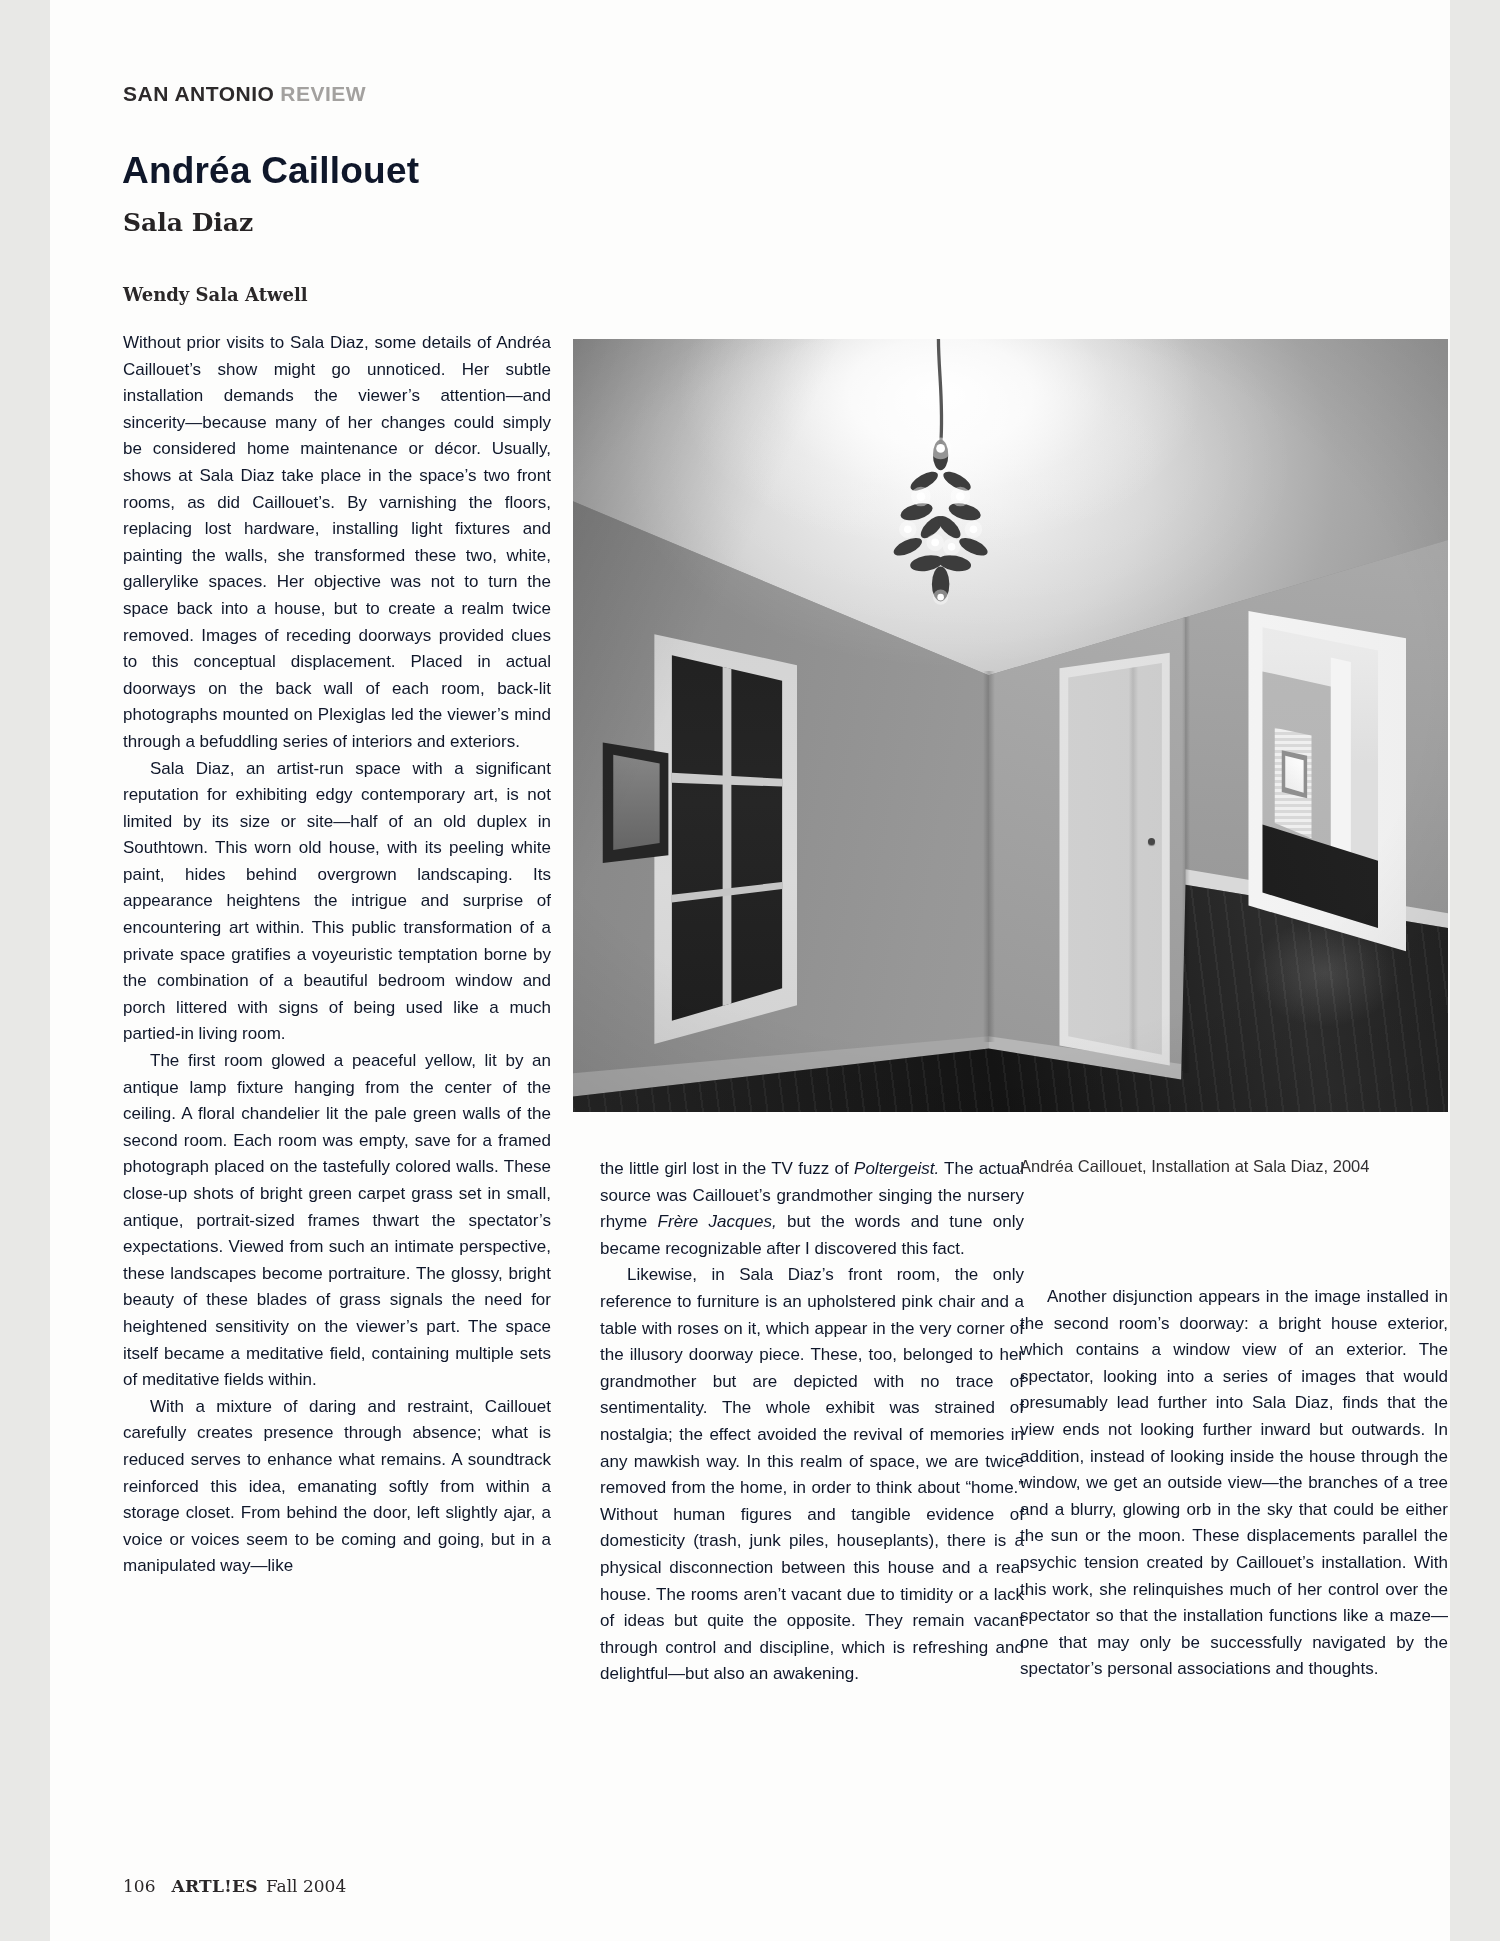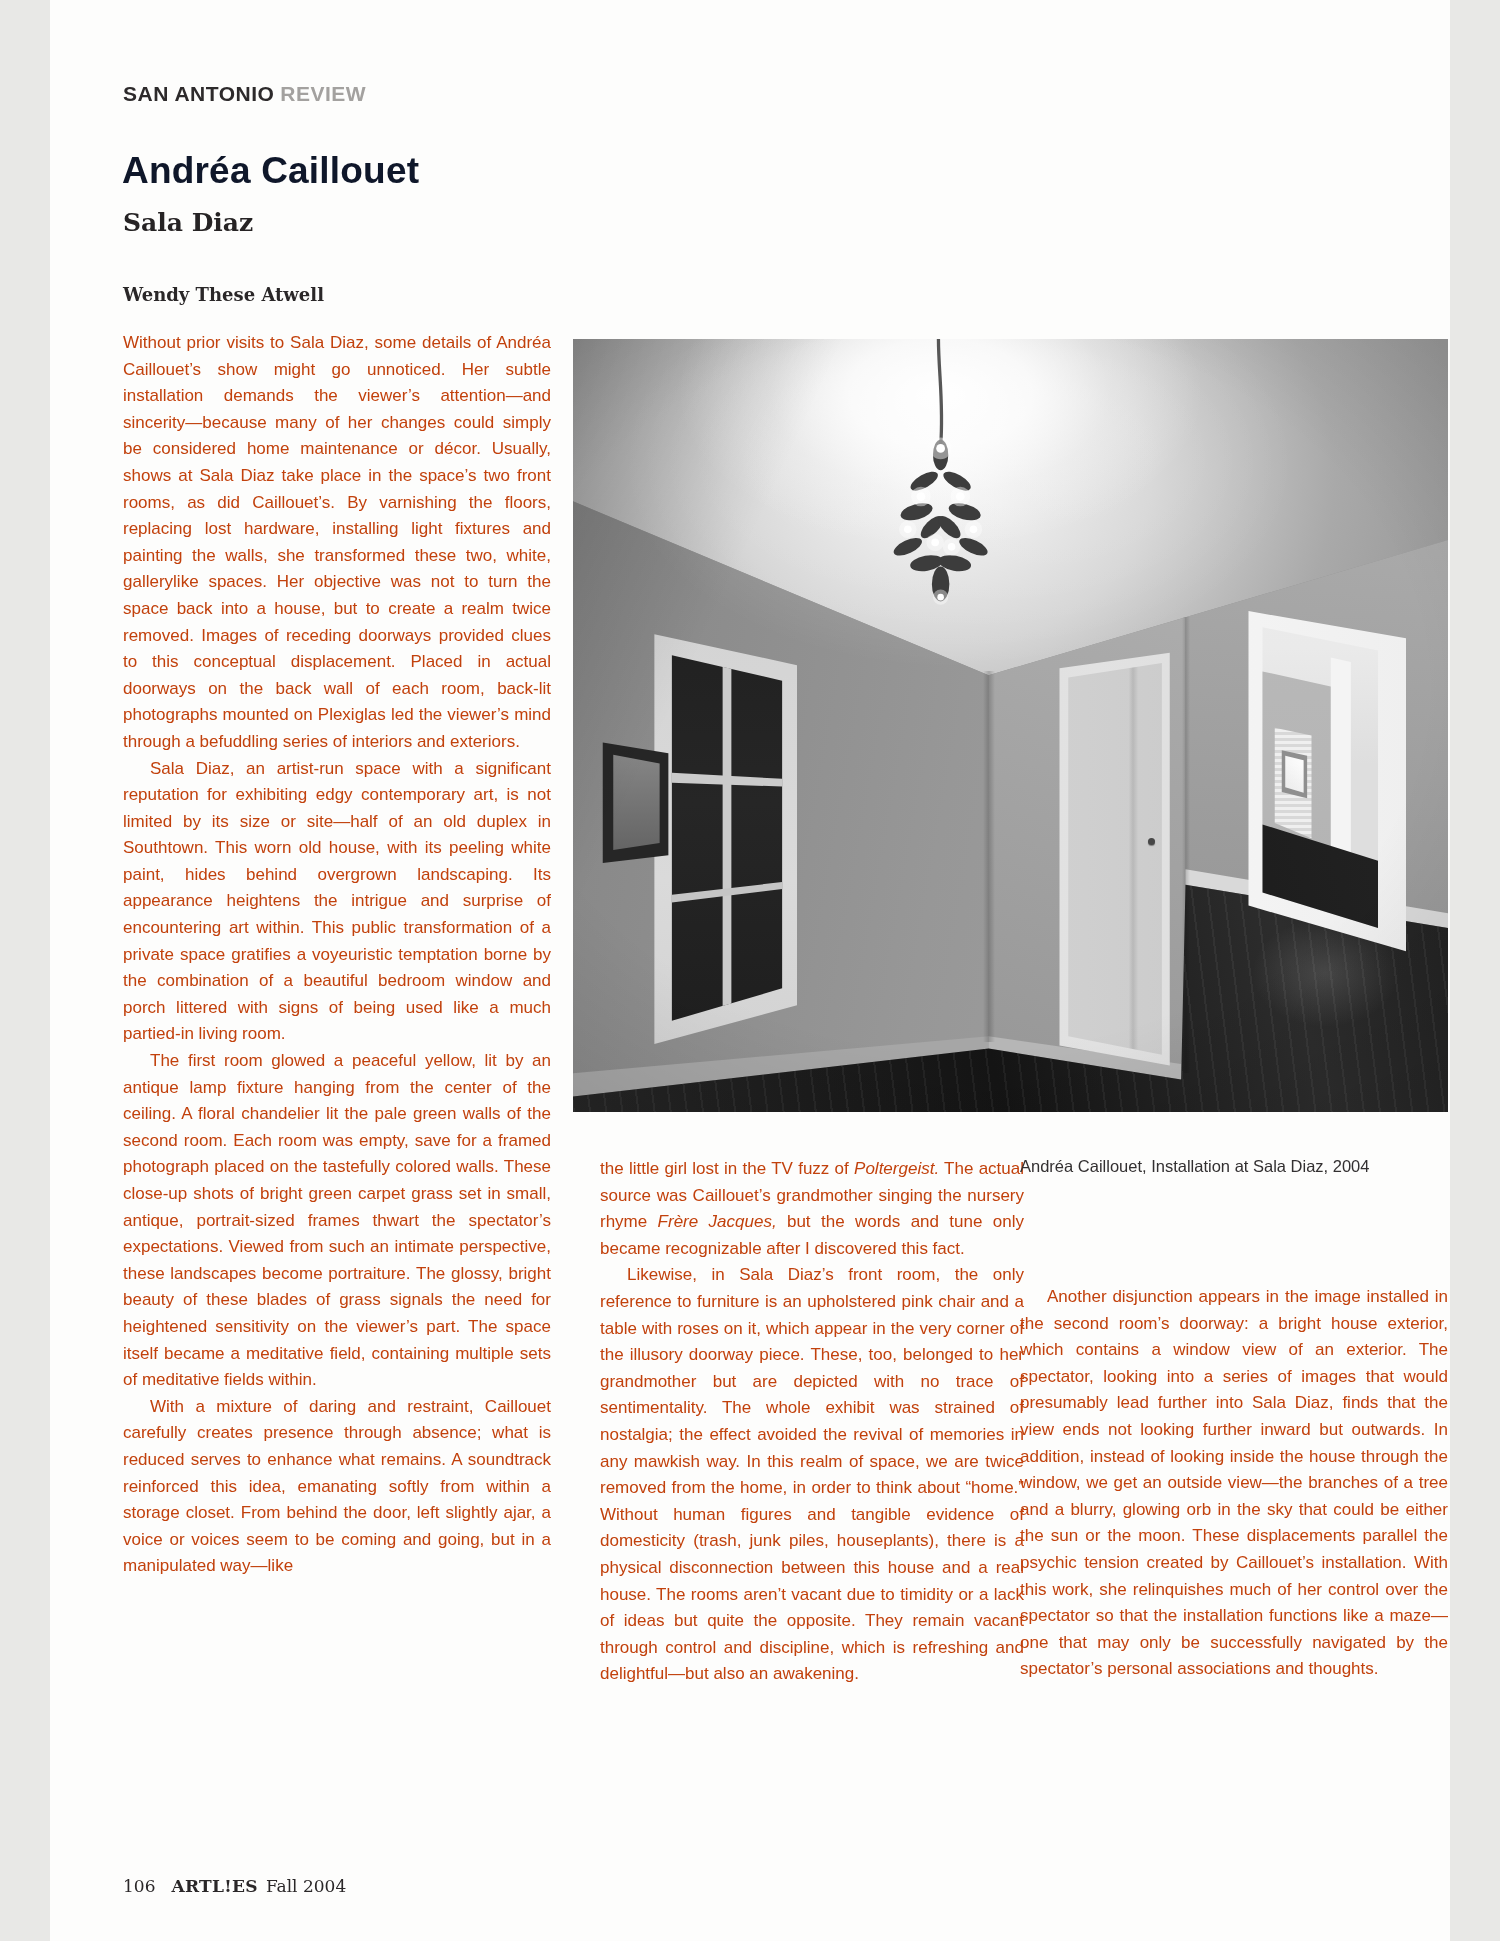--- a/index.html
+++ b/index.html
@@ -12,21 +12,21 @@
   .masthead{position:absolute;left:73px;top:82px;font-size:21px;font-weight:600;letter-spacing:.5px;}
   .masthead .sec{color:#2d2a2b;}
   .masthead .suf{color:#a3a19f;font-weight:600;margin-left:6px;}
   .title{position:absolute;left:72px;top:150px;font-family:Liberation Sans, sans-serif;
          font-size:37px;font-weight:600;color:#0f172a;letter-spacing:.2px;}
   .venue{position:absolute;left:73px;top:208px;font-family:"DejaVu Serif","Liberation Serif",serif;
          font-size:25px;font-weight:700;color:#262324;}
   .byline{position:absolute;left:73px;top:284px;font-family:"DejaVu Serif","Liberation Serif",serif;
           font-size:18px;font-weight:700;color:#2a2728;}
   
-  .col{position:absolute;font-size:17px;line-height:26.6px;color:#c2410c;text-align:justify;}
+  .col{position:absolute;font-size:17px;line-height:26.6px;color:#0f172a;text-align:justify;}
   .col p{margin:0;}
   .col p.ind{text-indent:27px;}
   .it{font-style:italic;}
   .col-left{left:73px;top:330px;width:428px;}
   .col-mid{left:550px;top:1156px;width:424px;}
   .col-right{left:970px;top:1284px;width:428px;}
   .caption{position:absolute;left:970px;top:1152px;width:440px;font-size:16.5px;font-weight:400;
            line-height:28px;color:#333031;white-space:nowrap;}
   
   .footer{position:absolute;left:73px;top:1876px;font-family:"DejaVu Serif","Liberation Serif",serif;
@@ -111,21 +111,21 @@
 <body>
 
 <div class="page">
 
   <div class="masthead">
     <span class="sec">SAN ANTONIO</span><span class="suf">REVIEW</span>
   </div>
 
   <div class="title">Andréa Caillouet</div>
   <div class="venue">Sala Diaz</div>
-  <div class="byline">Wendy These Atwell</div>
+  <div class="byline">Wendy Sala Atwell</div>
 
   <div class="photo" title="Black-and-white installation view of an empty room: floral chandelier glowing at the ceiling, tall six-pane window and small dark picture frame on the left wall, closed white door and brightly lit open doorway on the right, dark varnished wood floor">
     <div class="ly ph-ceiling"></div>
     <div class="ly ph-leftwall"></div>
     <div class="ly ph-rightwall"></div>
     <div class="ly ph-backwall"></div>
     <div class="ly ph-bb-left"></div>
     <div class="ly ph-bb-right"></div>
     <div class="ly ph-bb-back"></div>
     <div class="ly ph-floor"></div>

